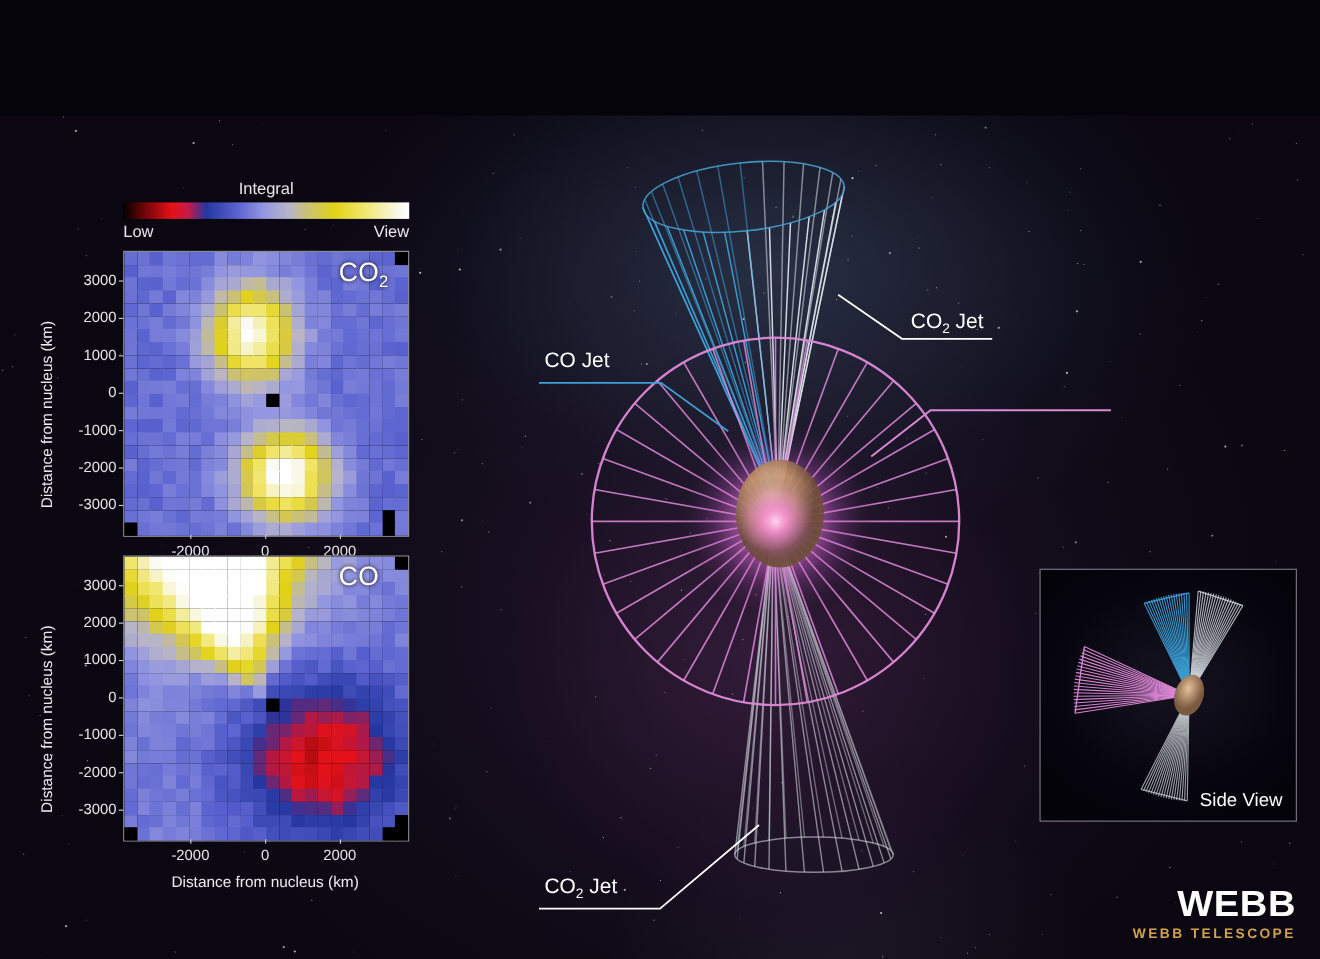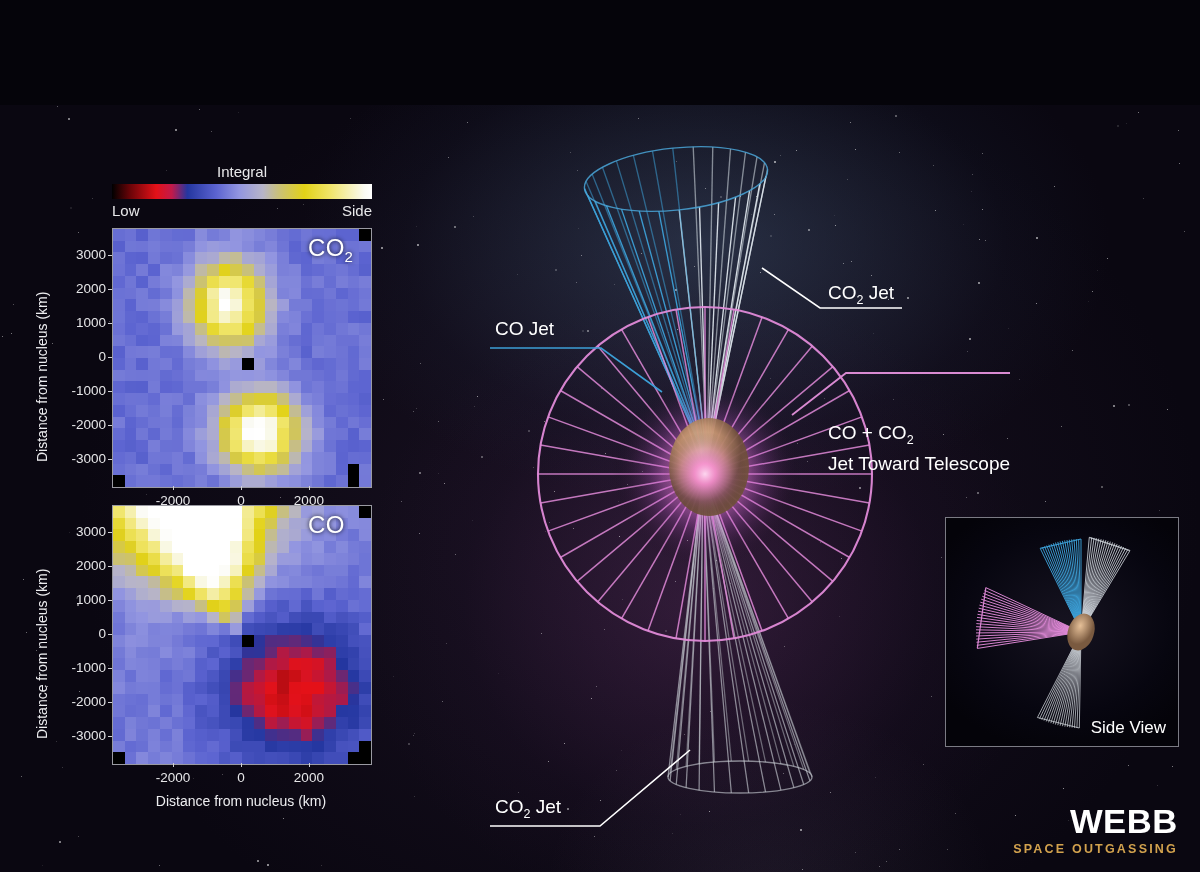--- a/index.html
+++ b/index.html
@@ -373,21 +373,21 @@
       <div class="star" style="width: 1px; height: 1px; left: 1178.8px; top: 58.2px; opacity: 0.58;"></div>
       <div class="star" style="width: 1px; height: 1px; left: 971.8px; top: 68.7px; opacity: 0.35;"></div>
       <div class="star" style="width: 1px; height: 1px; left: 1103.7px; top: 636px; opacity: 0.55;"></div>
     </div>
 
   <div id="cbarWrap">
     <div id="cbarTitle">Integral</div>
     <div id="cbar"></div>
     <div id="cbarLabels">
       <span>Low</span>
-      <span>Side</span>
+      <span>View</span>
     </div>
   </div>
 
   <div class="panel" id="panel0" style="left: 0px; top: 0px; width: 1200px; height: 872px;">
       <div class="plotbox" style="left: 112px; top: 228px; width: 258px; height: 258px;">
         <div class="cell" style="left: 0px; top: 0px; width: 12.3273px; height: 12.3273px; background: rgb(103, 110, 211);"></div>
         <div class="cell" style="left: 11.7273px; top: 0px; width: 12.3273px; height: 12.3273px; background: rgb(108, 114, 213);"></div>
         <div class="cell" style="left: 23.4545px; top: 0px; width: 12.3273px; height: 12.3273px; background: rgb(88, 96, 205);"></div>
         <div class="cell" style="left: 35.1818px; top: 0px; width: 12.3273px; height: 12.3273px; background: rgb(111, 118, 214);"></div>
         <div class="cell" style="left: 46.9091px; top: 0px; width: 12.3273px; height: 12.3273px; background: rgb(106, 112, 212);"></div>
@@ -1530,24 +1530,20 @@
         <path d="M1010 268 H846 L792 310" fill="none" stroke="#d98ad2" stroke-width="1.8"></path>
         <path d="M490 721 H600 L690 645" fill="none" stroke="#ffffff" stroke-width="1.6"></path>
       </svg>
 
     <div class="callout" style="left:495px;top:212px;">CO Jet</div>
 
     <div class="callout" style="left:828px;top:176px;">
       <span>CO<sub>2</sub> Jet</span>
     </div>
 
-    <div class="callout" style="left:828px;top:316px;">
-      <div>CO + CO<sub>2</sub></div>
-      <div>Jet Toward Telescope</div>
-    </div>
 
     <div class="callout" style="left:495px;top:690px;">
       <span>CO<sub>2</sub> Jet</span>
     </div>
   </div>
 
   <div id="inset">
     <svg id="insetSvg" width="232" height="228">
         <defs>
           <radialGradient id="inuc" cx="40%" cy="35%">
@@ -1645,16 +1641,16 @@
           <line x1="135" y1="114" x2="91.41691202500351" y2="199.53662632208332" stroke="#cfd4da" stroke-width="1" stroke-opacity="0.75"></line>
           <line x1="133.3245689820208" y1="209.98537873501357" x2="91.41691202500351" y2="199.53662632208332" stroke="#cfd4da" stroke-width="1.2" stroke-opacity="0.75"></line>
         </g>
         <ellipse cx="135" cy="114" rx="13" ry="19" fill="url(#inuc)" transform="rotate(18 135 114)"></ellipse>
       </svg>
     <div id="insetLabel">Side View</div>
   </div>
 
   <div id="logo">
     <div id="logoMain">WEBB</div>
-    <div id="logoSub">SPACE OUTGASSING</div>
+    <div id="logoSub">WEBB TELESCOPE</div>
   </div>
 
 </div>
 
 </body></html>

